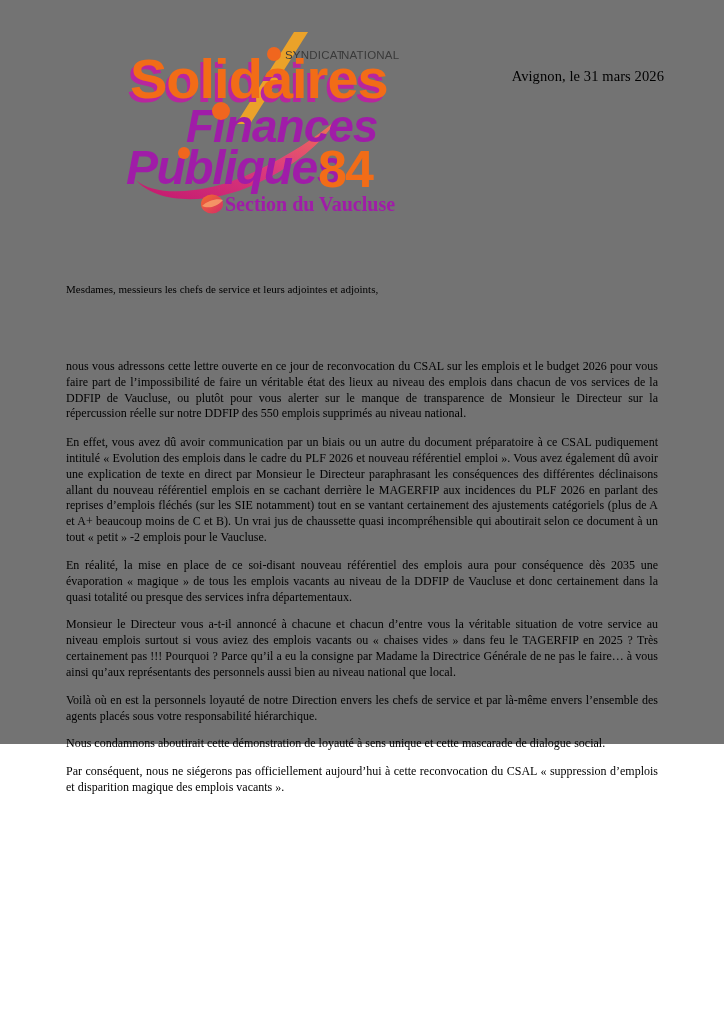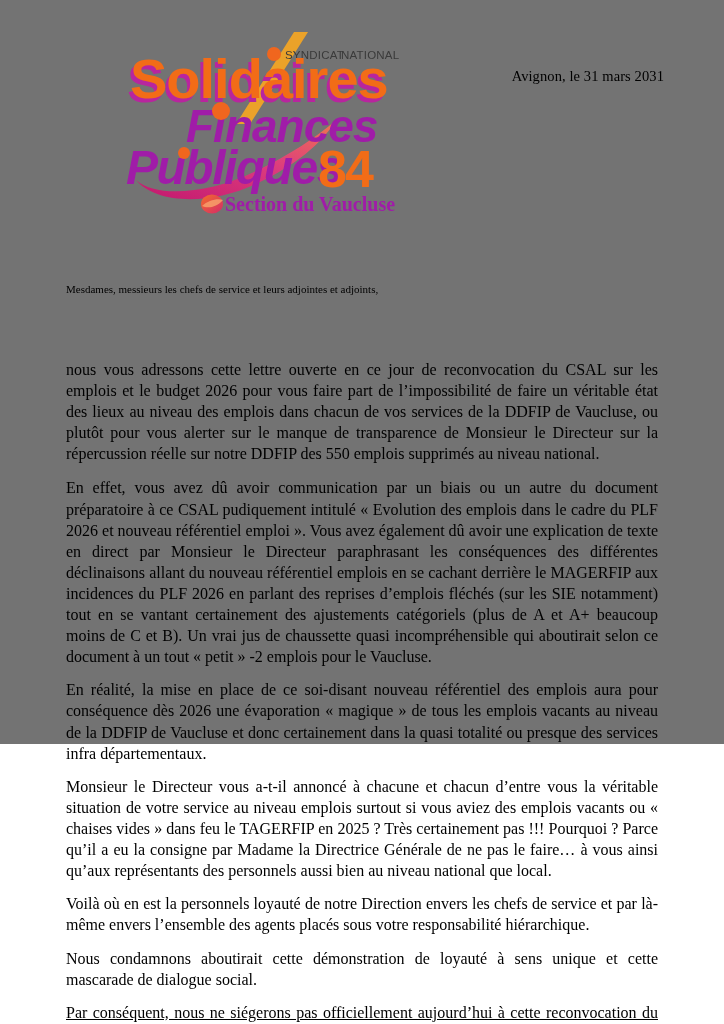--- a/index.html
+++ b/index.html
@@ -77,35 +77,34 @@
   }
 
   .salutation {
     font-size: 11px;
     line-height: 1.35;
     margin: 0 0 62px 0;
     text-align: left;
   }
 
   p.para {
-    font-size: 16px;
+    font-size: 12px;
     line-height: 1.32;
     margin: 0 0 12px 0;
     text-align: justify;
     text-justify: inter-word;
     hyphens: none;
   }
 
   p.para.first {
     margin-bottom: 13px;
   }
 
   p.para:last-child {
     margin-bottom: 6px;
-    text-decoration: underline;
   }
 </style>
 </head>
 <body>
 
 <div class="page">
 
   <div class="header">
 
     <div class="logo">
@@ -154,30 +153,30 @@
 
           <g>
             <ellipse cx="90" cy="172" rx="11" ry="9.5" fill="url(#dotGrad)"></ellipse>
             <path d="M80,174 C86,168 96,166 101,168 C95,175 86,177 80,174 Z" fill="#F7A06A" opacity="0.85"></path>
             <text x="103" y="179" font-family="'Liberation Serif', serif" font-size="20" font-weight="700" fill="#A01CA8">Section du Vaucluse</text>
           </g>
         </svg>
       </div>
     </div>
 
-    <div class="dateline">Avignon, le 31 mars 2031</div>
+    <div class="dateline">Avignon, le 31 mars 2026</div>
   </div>
 
   <div class="body-wrap">
 
     <p class="salutation">Mesdames, messieurs les chefs de service et leurs adjointes et adjoints,</p>
 
     <p class="para first">nous vous adressons cette lettre ouverte en ce jour de reconvocation du CSAL sur les emplois et le budget 2026 pour vous faire part de l’impossibilité de faire un véritable état des lieux au niveau des emplois dans chacun de vos services de la DDFIP de Vaucluse, ou plutôt pour vous alerter sur le manque de transparence de Monsieur le Directeur sur la répercussion réelle sur notre DDFIP des 550 emplois supprimés au niveau national.</p>
     <p class="para">En effet, vous avez dû avoir communication par un biais ou un autre du document préparatoire à ce CSAL pudiquement intitulé « Evolution des emplois dans le cadre du PLF 2026 et nouveau référentiel emploi ». Vous avez également dû avoir une explication de texte en direct par Monsieur le Directeur paraphrasant les conséquences des différentes déclinaisons allant du nouveau référentiel emplois en se cachant derrière le MAGERFIP aux incidences du PLF 2026 en parlant des reprises d’emplois fléchés (sur les SIE notamment) tout  en se vantant certainement des ajustements catégoriels (plus de A et A+ beaucoup moins de C et B). Un vrai jus de chaussette quasi incompréhensible qui aboutirait selon ce document à un tout « petit » -2 emplois pour le Vaucluse.</p>
-    <p class="para">En réalité, la mise en place de ce soi-disant nouveau référentiel des emplois aura pour conséquence dès 2026 une évaporation « magique » de tous les emplois vacants au niveau de la DDFIP de Vaucluse et donc certainement dans la quasi totalité ou presque des services infra départementaux.</p>
+    <p class="para">En réalité, la mise en place de ce soi-disant nouveau référentiel des emplois aura pour conséquence dès 2035 une évaporation « magique » de tous les emplois vacants au niveau de la DDFIP de Vaucluse et donc certainement dans la quasi totalité ou presque des services infra départementaux.</p>
     <p class="para">Monsieur le Directeur vous a-t-il annoncé à chacune et chacun d’entre vous la véritable situation de votre service au niveau emplois surtout si vous aviez des emplois vacants ou « chaises vides » dans feu le TAGERFIP en 2025 ? Très certainement pas !!! Pourquoi ? Parce qu’il a eu la consigne par Madame la Directrice Générale de ne pas le faire… à vous ainsi qu’aux représentants des personnels aussi bien au niveau national que local.</p>
     <p class="para">Voilà où en est la personnels loyauté de notre Direction envers les chefs de service et par là-même envers l’ensemble des agents placés sous votre responsabilité hiérarchique.</p>
     <p class="para">Nous condamnons aboutirait cette démonstration de loyauté à sens unique et cette mascarade de dialogue social.</p>
     <p class="para">Par conséquent, nous ne siégerons pas officiellement aujourd’hui à cette reconvocation du CSAL « suppression d’emplois et disparition magique des emplois vacants ».</p>
 
   </div>
 
 </div>
 
 </body></html>

